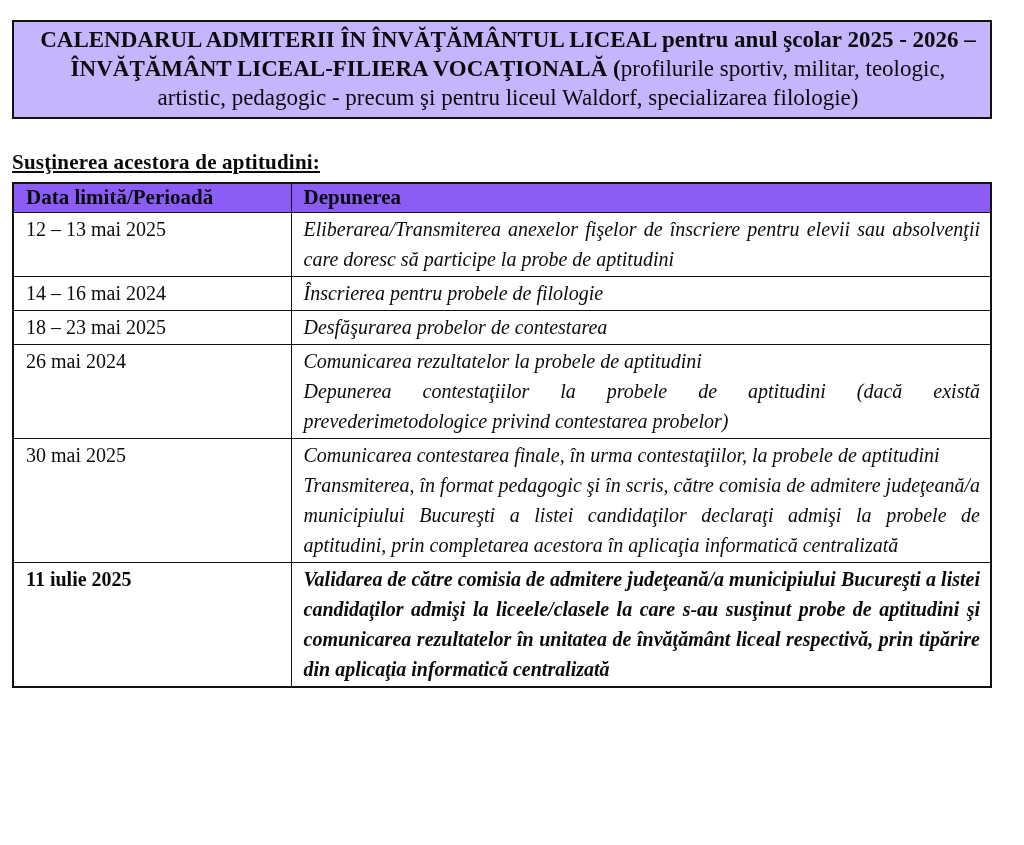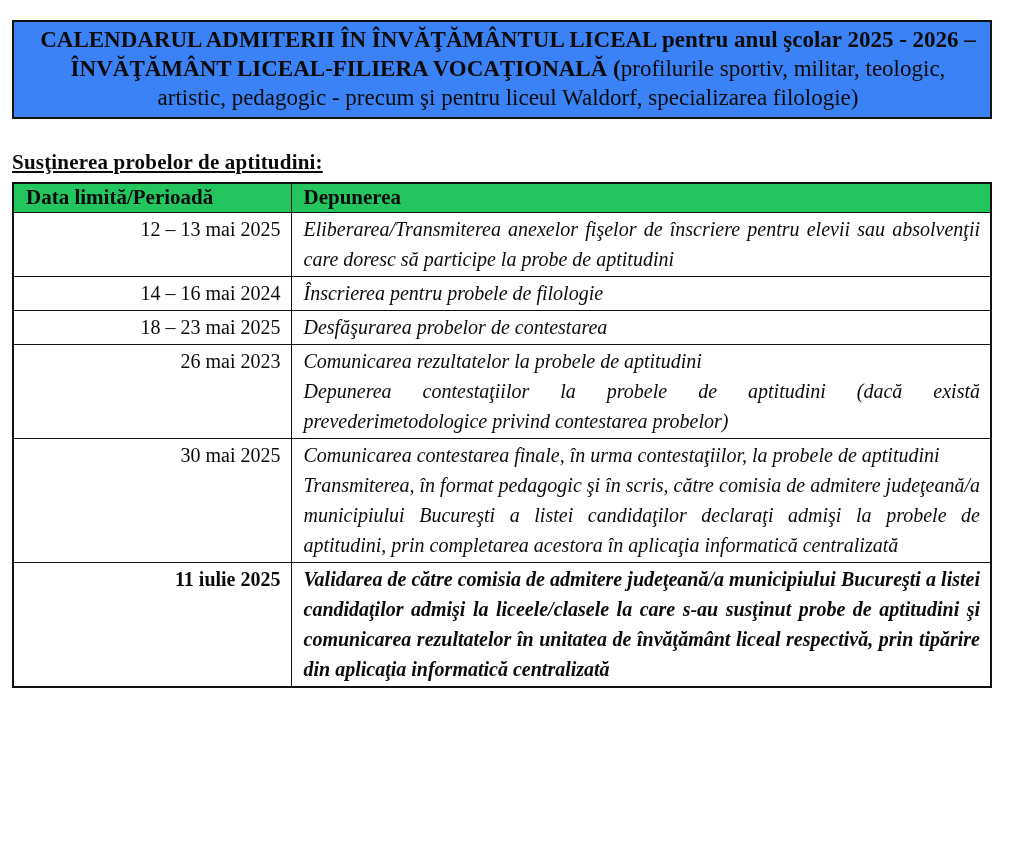--- a/index.html
+++ b/index.html
@@ -14,21 +14,21 @@
     color: #0b0b0b;
     overflow: hidden;
   }
   .page {
     padding: 20px 32px 0 12px;
   }
   .title-box {
     box-sizing: border-box;
     width: 980px;
     border: 2.5px solid #111111;
-    background: #3b82f6;
+    background: #c4b5fd;
     text-align: center;
     padding: 3px 14px 5px 26px;
     font-size: 23px;
     line-height: 29px;
   }
   .title-box .bold { font-weight: bold; }
   .section-heading {
     margin: 31px 0 7px 0;
     font-size: 21px;
     font-weight: bold;
@@ -38,49 +38,48 @@
   table.cal {
     width: 980px;
     border-collapse: collapse;
     table-layout: fixed;
   }
   table.cal, table.cal th, table.cal td {
     border: 1.5px solid #111111;
   }
   table.cal { border-width: 2px; }
   table.cal th {
-    background: #22c55e;
+    background: #8b5cf6;
     text-align: left;
     font-size: 21px;
     padding: 1px 10px 2px 12px;
     line-height: 25px;
   }
   table.cal td {
     vertical-align: top;
     font-size: 20px;
     line-height: 30px;
     padding: 1px 10px 2px 12px;
-    text-align: right;
   }
   .col-date { width: 278px; }
   td.date-cell { white-space: nowrap; }
   td.event-cell { text-align: justify; font-style: italic; }
   td.event-cell .para { text-align: justify; }
   tr.bold-row td { font-weight: bold; }
 </style>
 </head>
 <body>
 
 <div class="page">
 
   <div class="title-box">
     <span class="bold">CALENDARUL ADMITERII ÎN ÎNVĂŢĂMÂNTUL LICEAL pentru anul şcolar 2025 - 2026 – ÎNVĂŢĂMÂNT LICEAL-FILIERA VOCAŢIONALĂ (</span><span>profilurile sportiv, militar, teologic, artistic, pedagogic - precum şi pentru liceul Waldorf, specializarea filologie)</span>
   </div>
 
-  <div class="section-heading">Susţinerea probelor de aptitudini:</div>
+  <div class="section-heading">Susţinerea acestora de aptitudini:</div>
 
   <table class="cal">
     <colgroup>
       <col class="col-date">
       <col>
     </colgroup>
     <thead>
       <tr>
         <th>Data limită/Perioadă</th>
         <th>Depunerea</th>
@@ -99,21 +98,21 @@
           <div class="para">Înscrierea pentru probele de filologie</div>
         </td>
       </tr>
       <tr>
         <td class="date-cell">18 – 23 mai 2025</td>
         <td class="event-cell">
           <div class="para">Desfăşurarea probelor de contestarea</div>
         </td>
       </tr>
       <tr>
-        <td class="date-cell">26 mai 2023</td>
+        <td class="date-cell">26 mai 2024</td>
         <td class="event-cell">
           <div class="para">Comunicarea rezultatelor la probele de aptitudini</div>
           <div class="para">Depunerea contestaţiilor la probele de aptitudini (dacă există prevederimetodologice privind contestarea probelor)</div>
         </td>
       </tr>
       <tr>
         <td class="date-cell">30 mai 2025</td>
         <td class="event-cell">
           <div class="para">Comunicarea contestarea finale, în urma contestaţiilor, la probele de aptitudini</div>
           <div class="para">Transmiterea, în format pedagogic şi în scris, către comisia de admitere judeţeană/a municipiului Bucureşti a listei candidaţilor declaraţi admişi la probele de aptitudini, prin completarea acestora în aplicaţia informatică centralizată</div>

